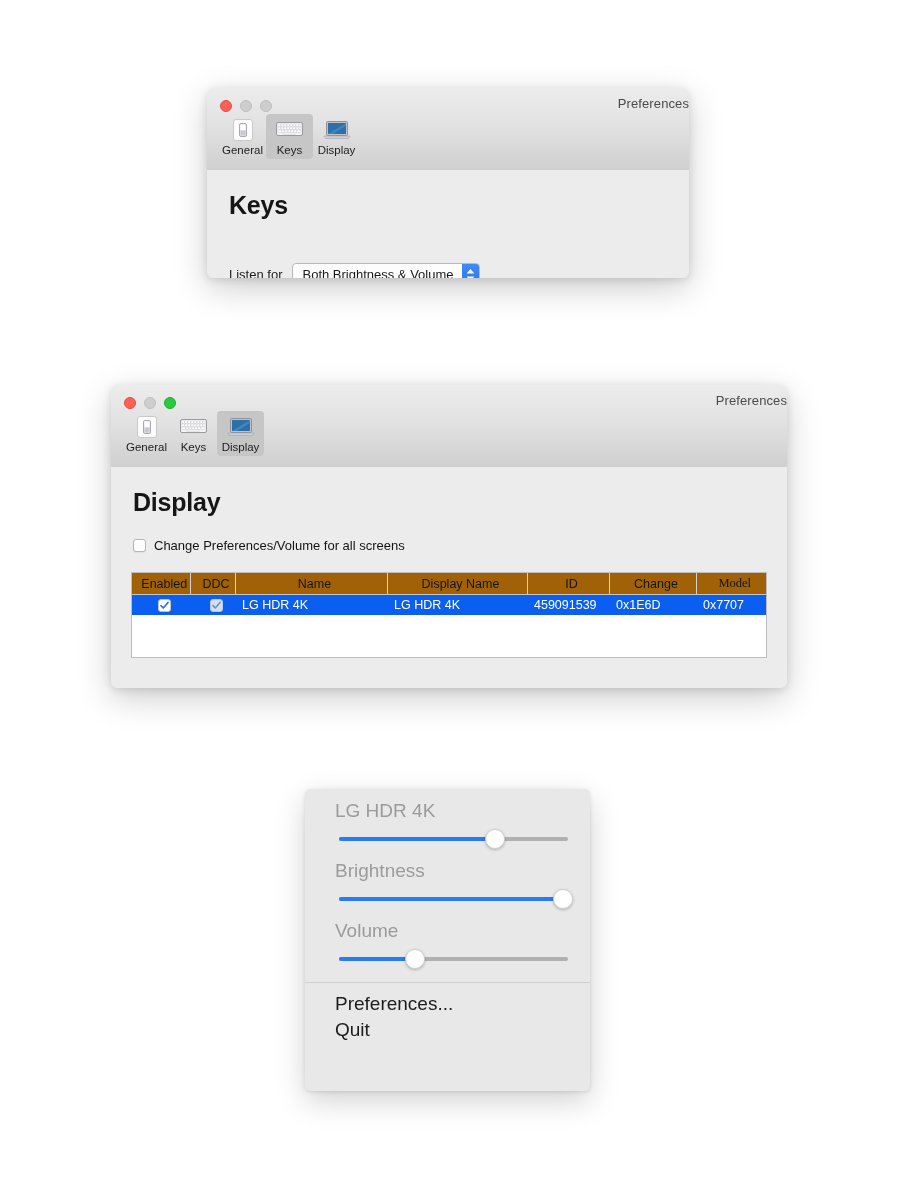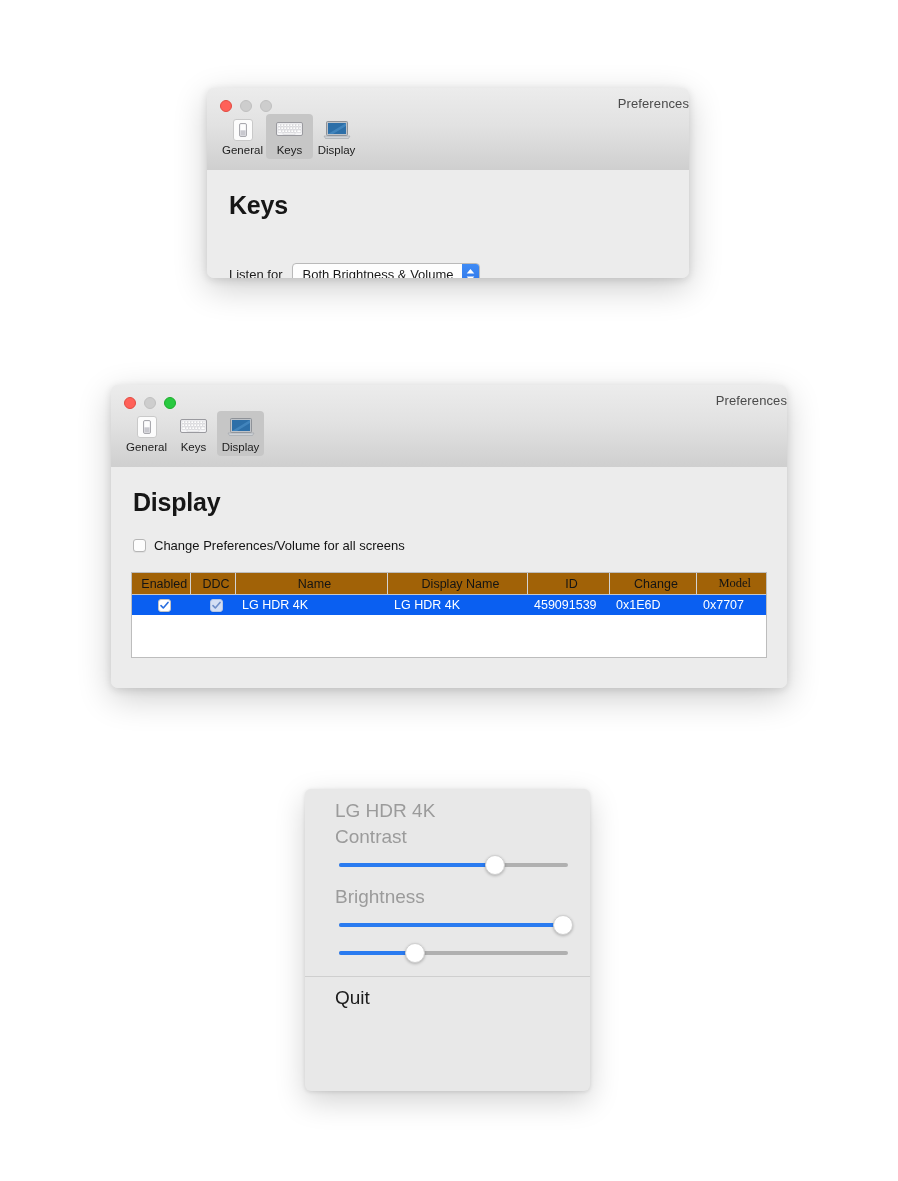--- a/index.html
+++ b/index.html
@@ -519,41 +519,42 @@
         <div class="tbl-filler"></div>
       </div>
     </div>
   </div>
 
   <div class="menu" style="left:305px; top:789px; width:285px; height:302px;">
 
     <div style="padding-top:8px;">
       <div class="menu-head">LG HDR 4K</div>
 
-      <div class="menu-section-label">Contrast</div>
       <div class="slider">
         <div class="track"></div>
         <div class="fill" style="width:68%;"></div>
         <div class="knob" style="left:68%;"></div>
       </div>
 
       <div class="menu-section-label" style="margin-top:6px;">Brightness</div>
       <div class="slider">
         <div class="track"></div>
         <div class="fill" style="width:98%;"></div>
         <div class="knob" style="left:98%;"></div>
       </div>
 
+      <div class="menu-section-label" style="margin-top:6px;">Volume</div>
       <div class="slider">
         <div class="track"></div>
         <div class="fill" style="width:33%;"></div>
         <div class="knob" style="left:33%;"></div>
       </div>
     </div>
 
     <div class="menu-sep" style="margin-top:10px;"></div>
 
     <div class="menu-foot">
+      <div class="menu-item">Preferences...</div>
       <div class="menu-item">Quit</div>
     </div>
   </div>
 
 </div>
 
 </body></html>

